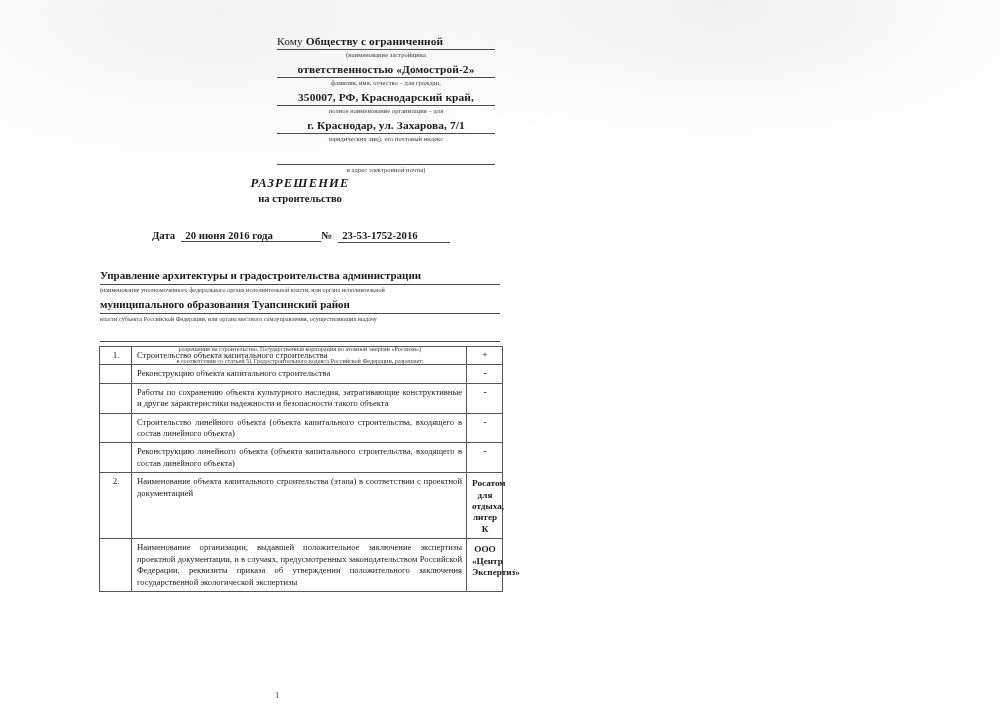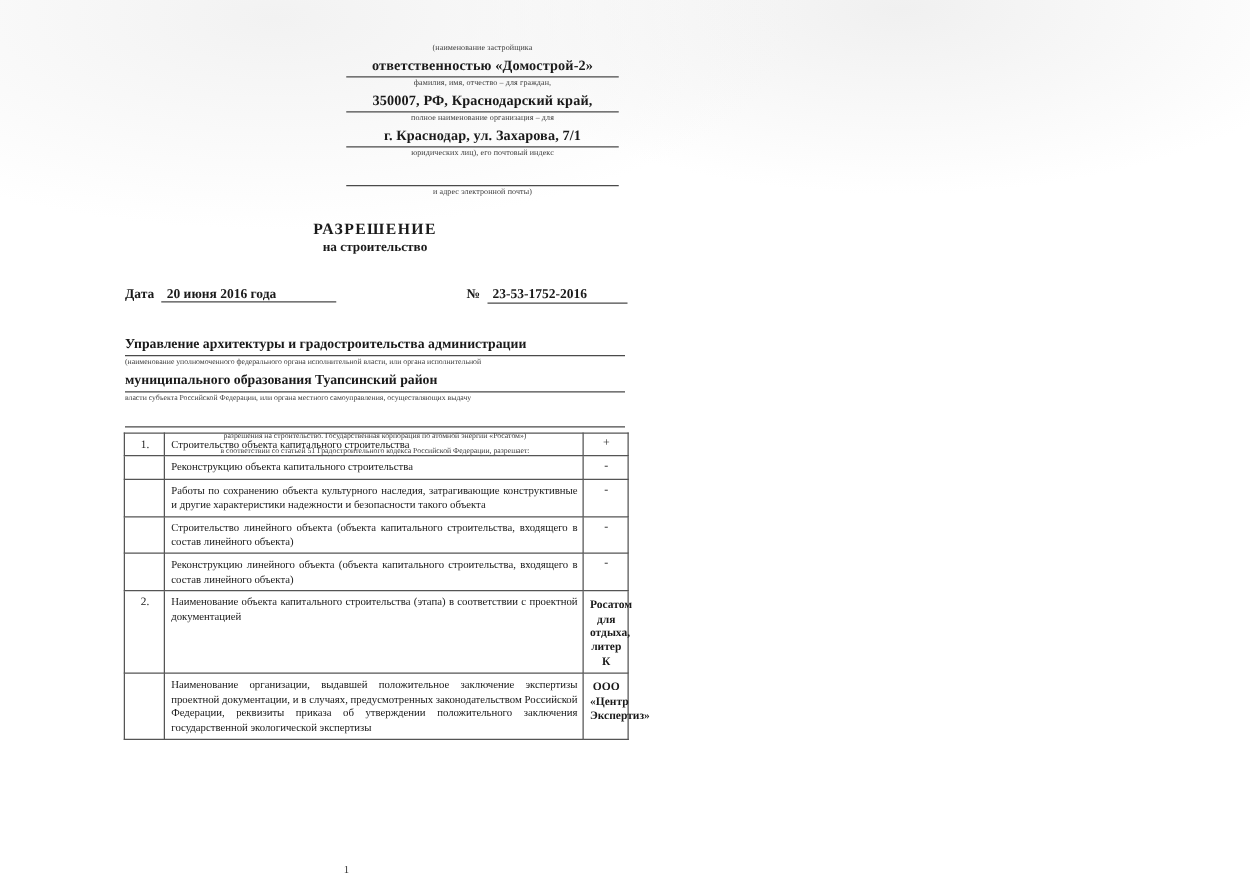--- a/index.html
+++ b/index.html
@@ -74,34 +74,35 @@
     position: absolute;
     left: 100px;
     top: 176px;
     width: 400px;
     text-align: center;
   }
   .doc-title {
     font-size: 12.6px;
     font-weight: bold;
     letter-spacing: 1.1px;
+    font-style: italic;
   }
   .doc-subtitle {
     font-size: 10.6px;
     font-weight: bold;
     margin-top: 2px;
   }
 
   .date-row {
     position: absolute;
     left: 100px;
     top: 229px;
     width: 402px;
     display: flex;
-    justify-content: space-between;
+    justify-content: center;
     font-size: 10.8px;
     font-weight: bold;
   }
   .date-left, .date-right { display: flex; align-items: baseline; }
   .date-label { margin-right: 6px; }
   .date-val {
     border-bottom: 1px solid #4a4a4a;
     padding: 0 8px 0 4px;
     min-width: 128px;
   }
@@ -187,20 +188,24 @@
 </style>
 </head>
 <body>
 
 <div class="scan">
 
   <div class="page page-left">
 
     <div class="addr-block">
       <div class="addr-row">
+        <div class="addr-line lead">
+          <span>Кому</span>
+          <b>Обществу с ограниченной</b>
+        </div>
         <div class="addr-cap">(наименование застройщика</div>
       </div>
       <div class="addr-row">
         <div class="addr-line">ответственностью «Домострой-2»</div>
         <div class="addr-cap">фамилия, имя, отчество – для граждан,</div>
       </div>
       <div class="addr-row">
         <div class="addr-line">350007, РФ, Краснодарский край,</div>
         <div class="addr-cap">полное наименование организация – для</div>
       </div>

